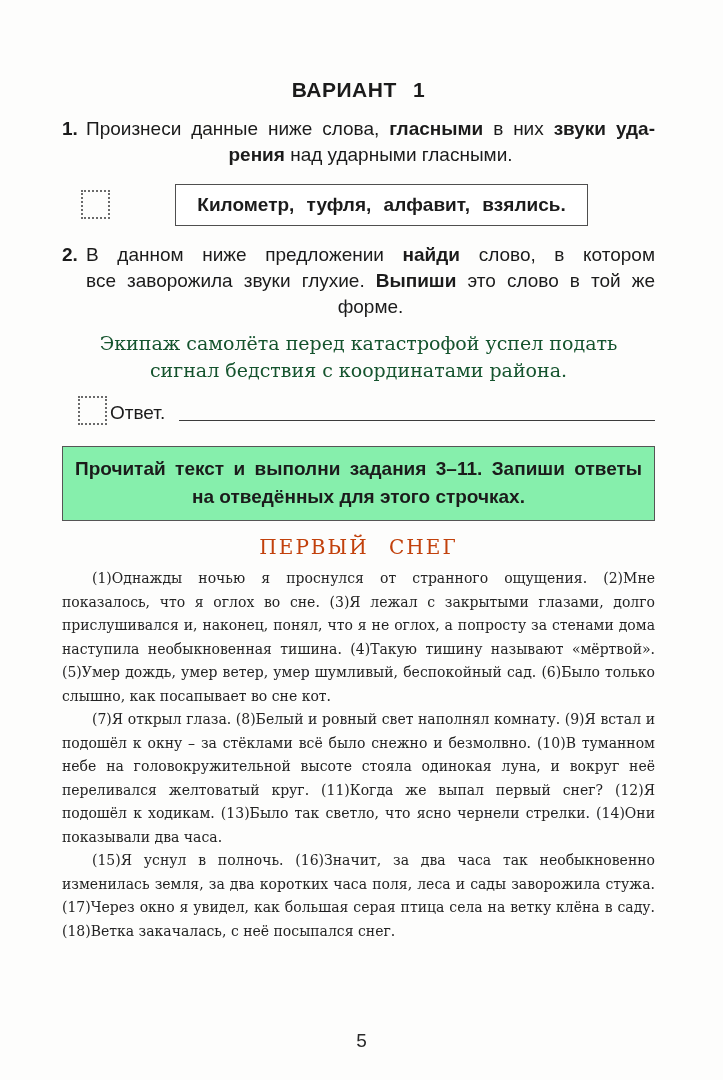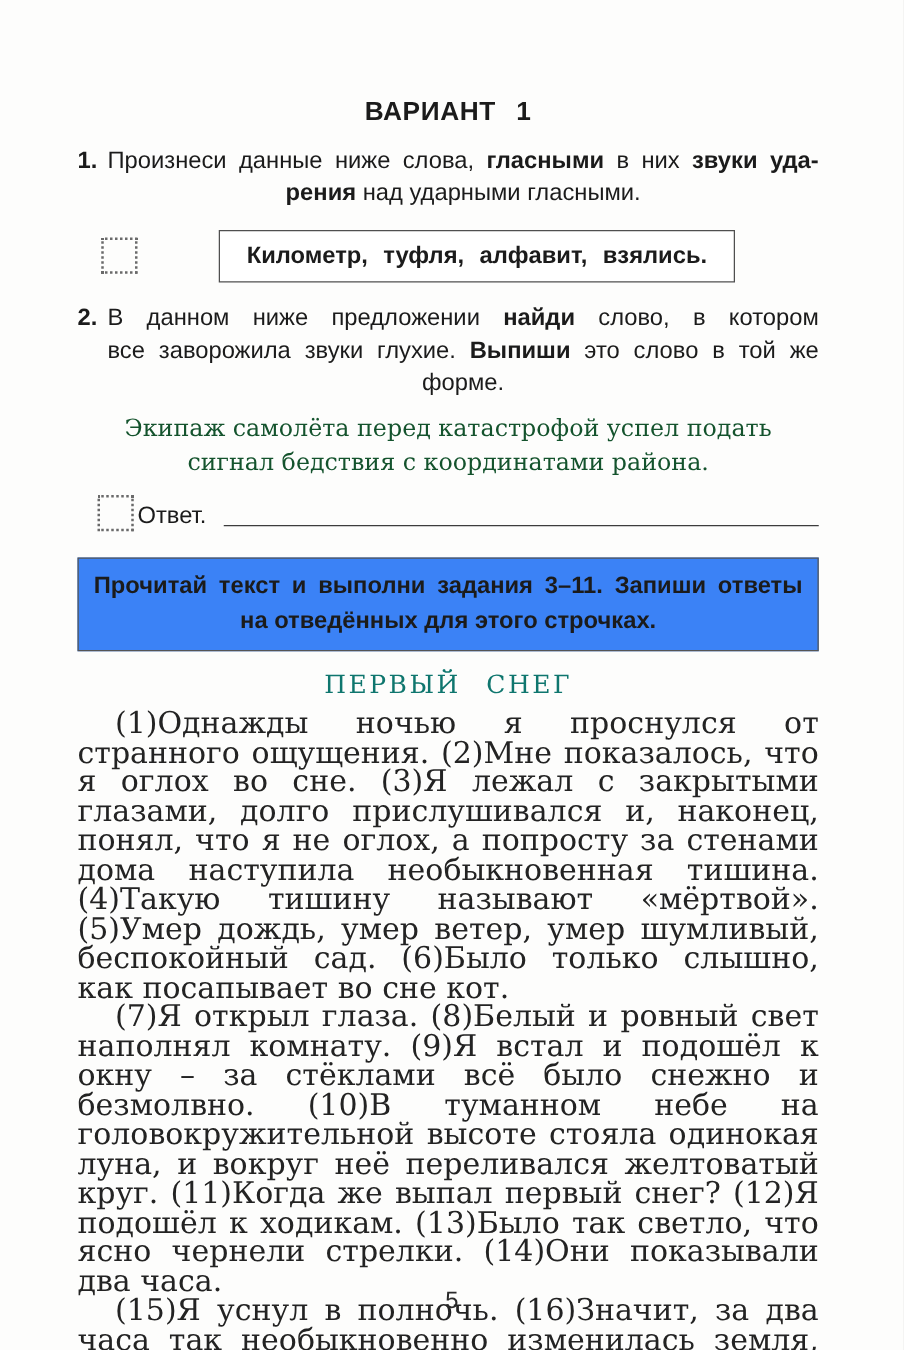--- a/index.html
+++ b/index.html
@@ -40,33 +40,33 @@
     font-family:"DejaVu Serif","Liberation Serif",serif;
     font-size:19px;line-height:27px;color:#14532d;
   }
 
   .answer-row{position:relative;margin-top:12px;height:30px;display:flex;align-items:flex-end;}
   .answer-row .dashed-box{left:16px;top:0px;}
   .answer-label{margin-left:48px;font-size:19px;line-height:26px;}
   .answer-line{flex:1;border-bottom:1.5px solid #3c3c3c;margin-left:14px;margin-bottom:5px;height:0;}
 
   .instruction-box{
-    margin-top:20px;border:1.5px solid #555;background:#3b82f6;
+    margin-top:20px;border:1.5px solid #555;background:#86efac;
     padding:8px 12px 9px 12px;font-weight:700;font-size:19px;line-height:28px;
   }
 
   .reading-title{
     margin-top:14px;text-align:center;
     font-family:"DejaVu Serif","Liberation Serif",serif;
-    font-size:20px;letter-spacing:2px;word-spacing:12px;color:#0f766e;
+    font-size:20px;letter-spacing:2px;word-spacing:12px;color:#c2410c;
   }
   .reading-text{margin-top:8px;}
   .reading-text p{
     margin:0;font-family:"DejaVu Serif","Liberation Serif",serif;
-    font-size:24px;line-height:23.5px;color:#232323;
+    font-size:14px;line-height:23.5px;color:#232323;
     text-align:justify;text-indent:30px;
   }
 
   .page-number{
     position:absolute;bottom:28px;left:0;width:100%;
     text-align:center;font-size:19px;color:#2a2a2a;
   }
 </style>
 </head>
 <body>

